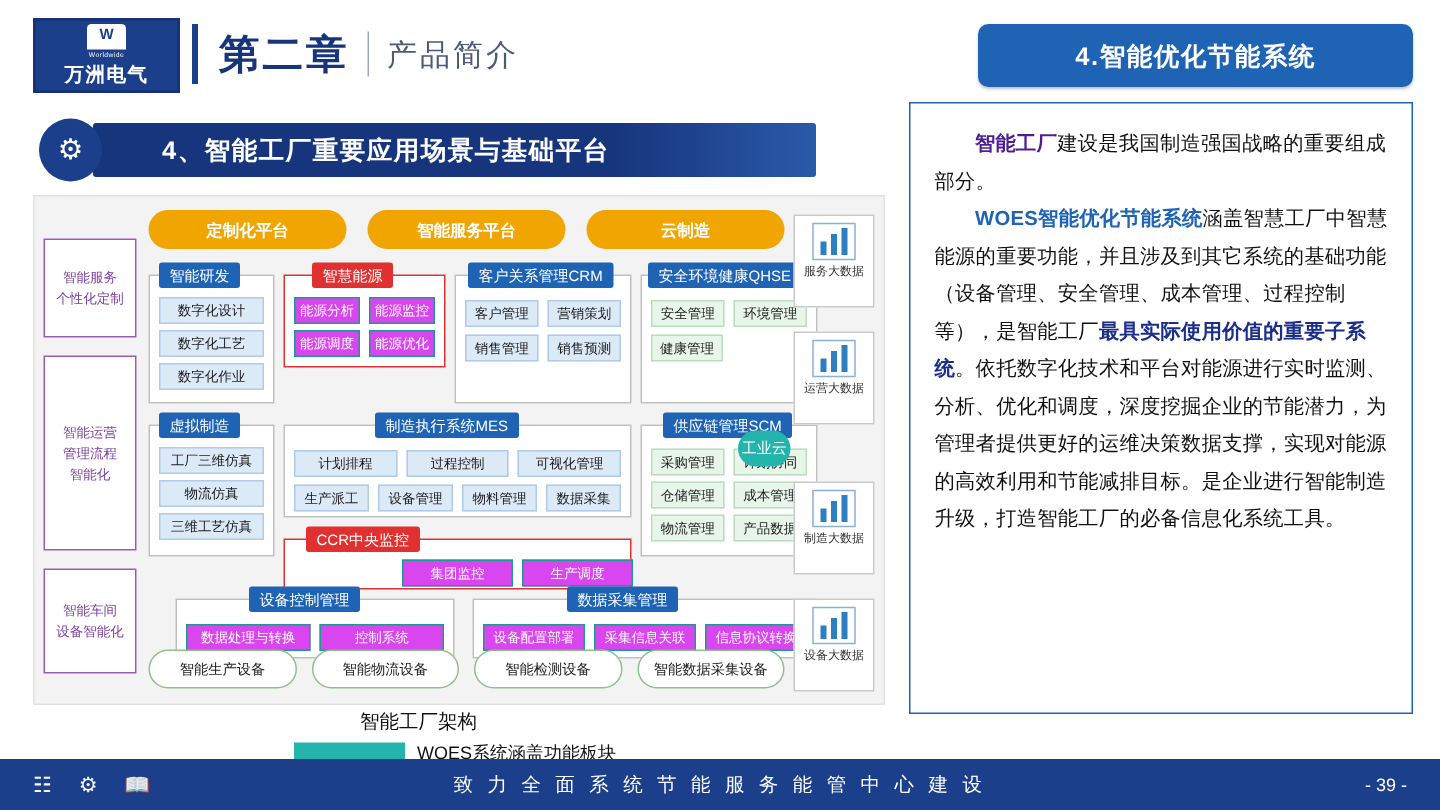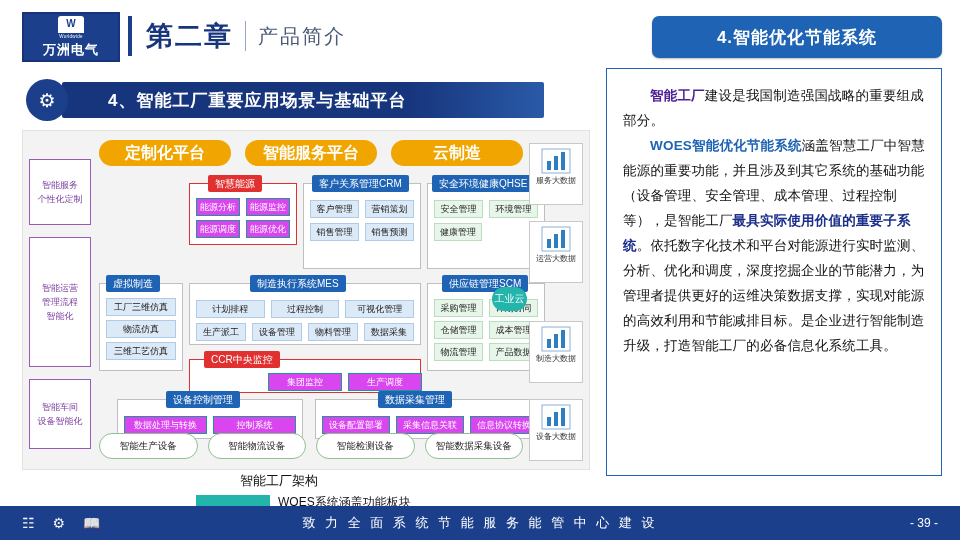--- a/index.html
+++ b/index.html
@@ -65,21 +65,21 @@
     position:absolute; left:0; width:62px;
     border:1px solid #9b59b6; background:#fff; color:#7b3fa0;
     display:flex; flex-direction:column; align-items:center; justify-content:center;
     font-size:9px; line-height:14px; text-align:center;
   }
 
   .toprow { position:absolute; left:76px; top:8px; width:424px; height:28px; display:flex; align-items:center; }
   .pill {
     flex:1; margin-right:14px; height:26px; border-radius:13px;
     display:flex; align-items:center; justify-content:center;
-    color:#fff; font-size:16px; font-weight:bold;
+    color:#fff; font-size:11px; font-weight:bold;
   }
   .pill:last-child { margin-right:0; }
 
   .panel { position:absolute; background:#fff; border:1px solid #bfbfbf; }
   .ptitle {
     position:absolute; top:-9px; left:6px; height:17px; padding:0 7px;
     display:flex; align-items:center; justify-content:center;
     color:#fff; font-size:10px; border-radius:2px; white-space:nowrap;
   }
   .cellrow { display:flex; gap:6px; padding:0 6px; }
@@ -177,20 +177,34 @@
       <div>设备智能化</div>
     </div>
   </div>
 
   <div class="toprow">
     <div class="pill" style="background:#f0a500;">定制化平台</div>
     <div class="pill" style="background:#f0a500;">智能服务平台</div>
     <div class="pill" style="background:#f0a500;">云制造</div>
   </div>
 
+  <div class="panel" style="left:76px; top:52px; width:84px; height:86px;">
+    <div class="ptitle" style="background:#1e63b4;">智能研发</div>
+    <div style="margin-top:14px;">
+      <div class="cellrow" style="margin-bottom:4px;">
+          <div class="cell blue">数字化设计</div>
+        </div>
+      <div class="cellrow" style="margin-bottom:4px;">
+          <div class="cell blue">数字化工艺</div>
+        </div>
+      <div class="cellrow">
+          <div class="cell blue">数字化作业</div>
+        </div>
+    </div>
+  </div>
 
   <div class="panel" style="left:166px; top:52px; width:108px; height:62px; border-color:#e03030;">
     <div class="ptitle" style="background:#e03030;left:18px;">智慧能源</div>
     <div style="margin-top:14px;">
       <div class="cellrow" style="margin-bottom:4px;">
         <div class="cell teal">能源分析</div>
         <div class="cell teal">能源监控</div>
       </div>
       <div class="cellrow">
         <div class="cell teal">能源调度</div>

